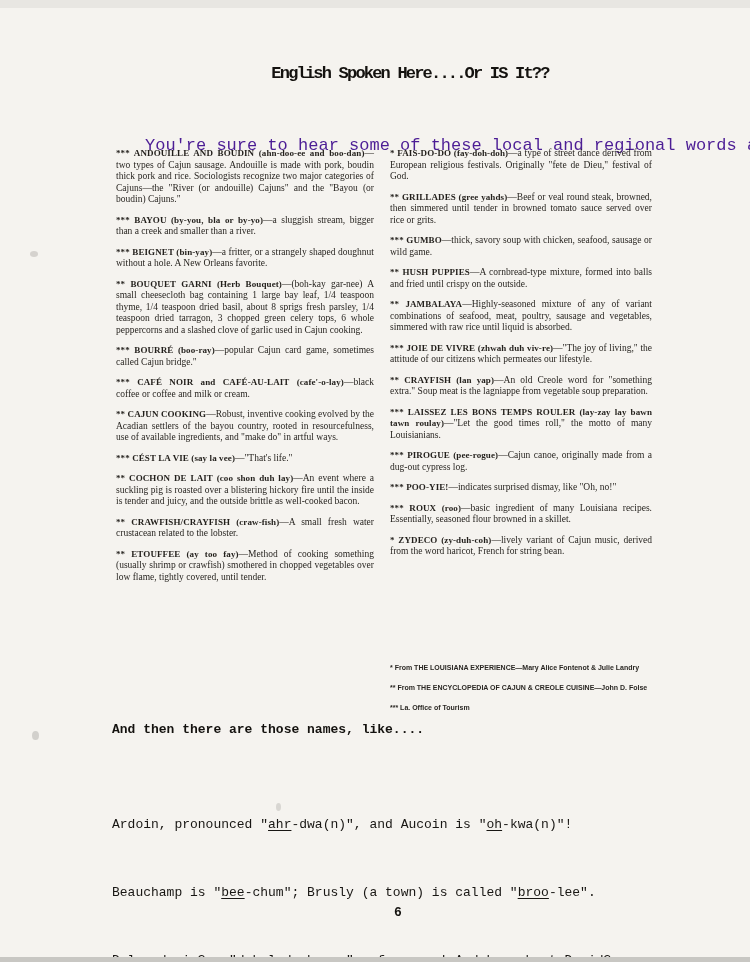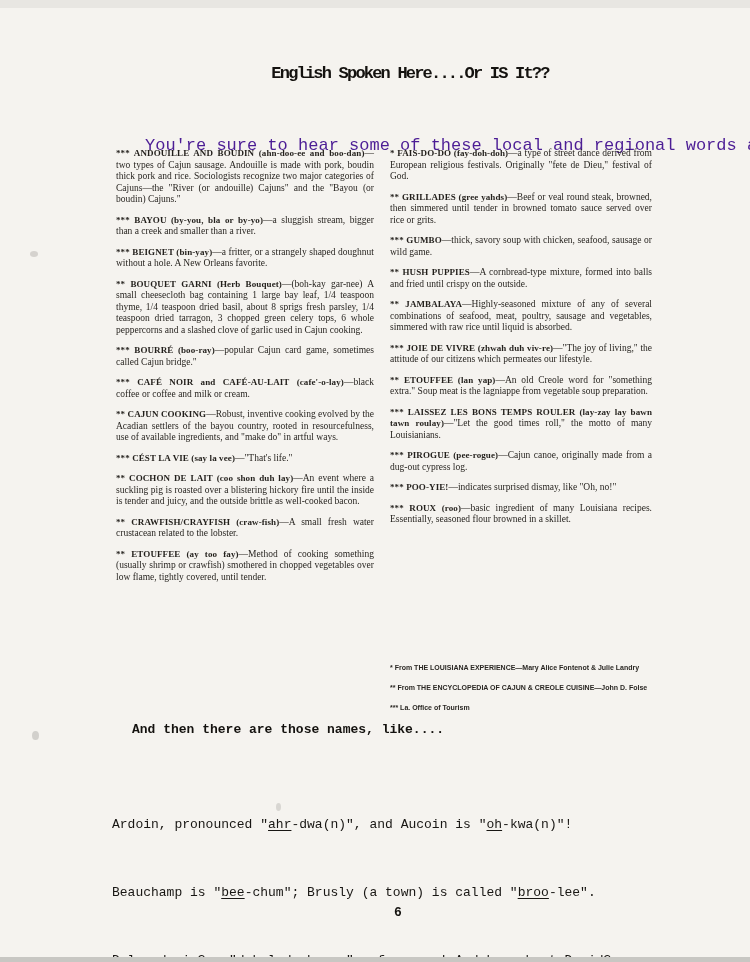--- a/index.html
+++ b/index.html
@@ -32,21 +32,21 @@
     font-family:Liberation Serif, serif;
     font-size:9px; letter-spacing:0.1px;
   }
   .footnotes {
     position:absolute; left:390px; top:656px; width:270px;
     font-family:"Liberation Sans","DejaVu Sans",sans-serif;
     font-size:7px; font-weight:bold; color:#2a2723;
   }
   .footnote { margin:0 0 13px 0; }
   .names-heading {
-    position:absolute; left:132px; top:714px;
+    position:absolute; left:112px; top:714px;
     font-family:"Liberation Mono","DejaVu Sans Mono",monospace;
     font-weight:bold; font-size:13px; color:#14120f; white-space:pre;
   }
   .names-para {
     position:absolute; left:112px; top:740px;
     font-family:"Liberation Mono","DejaVu Sans Mono",monospace;
     font-size:13px; line-height:17px; white-space:pre; color:#181613;
   }
   .names-para u { text-decoration:underline; text-underline-offset:2px;text-align:center; }
   .page-number {
@@ -103,34 +103,35 @@
   <div class="col col-right">
 
       <p class="entry"><b>* FAIS-DO-DO (fay-doh-doh)</b><span>—a type of street dance derived from European religious festivals. Originally "fete de Dieu," festival of God.</span></p>
 
       <p class="entry"><b>** GRILLADES (gree yahds)</b><span>—Beef or veal round steak, browned, then simmered until tender in browned tomato sauce served over rice or grits.</span></p>
 
       <p class="entry"><b>*** GUMBO</b><span>—thick, savory soup with chicken, seafood, sausage or wild game.</span></p>
 
       <p class="entry"><b>** HUSH PUPPIES</b><span>—A cornbread-type mixture, formed into balls and fried until crispy on the outside.</span></p>
 
-      <p class="entry"><b>** JAMBALAYA</b><span>—Highly-seasoned mixture of any of several combinations of seafood, meat, poultry, sausage and vegetables, simmered with raw rice until liquid is absorbed.</span></p>
+      <p class="entry"><b>** JAMBALAYA</b><span>—Highly-seasoned mixture of any of variant combinations of seafood, meat, poultry, sausage and vegetables, simmered with raw rice until liquid is absorbed.</span></p>
 
       <p class="entry"><b>*** JOIE DE VIVRE (zhwah duh viv-re)</b><span>—"The joy of living," the attitude of our citizens which permeates our lifestyle.</span></p>
 
-      <p class="entry"><b>** ETOUFFEE (lan yap)</b><span>—An old Creole word for "something extra." Soup meat is the lagniappe from vegetable soup preparation.</span></p>
+      <p class="entry"><b>** CRAYFISH (lan yap)</b><span>—An old Creole word for "something extra." Soup meat is the lagniappe from vegetable soup preparation.</span></p>
 
       <p class="entry"><b>*** LAISSEZ LES BONS TEMPS ROULER (lay-zay lay bawn tawn roulay)</b><span>—"Let the good times roll," the motto of many Louisianians.</span></p>
 
       <p class="entry"><b>*** PIROGUE (pee-rogue)</b><span>—Cajun canoe, originally made from a dug-out cypress log.</span></p>
 
       <p class="entry"><b>*** POO-YIE!</b><span>—indicates surprised dismay, like "Oh, no!"</span></p>
 
       <p class="entry"><b>*** ROUX (roo)</b><span>—basic ingredient of many Louisiana recipes. Essentially, seasoned flour browned in a skillet.</span></p>
 
+      <p class="entry"><b>* ZYDECO (zy-duh-coh)</b><span>—lively variant of Cajun music, derived from the word haricot, French for string bean.</span></p>
     </div>
 
   <div class="footnotes">
 
       <div class="footnote">* From THE LOUISIANA EXPERIENCE—Mary Alice Fontenot &amp; Julie Landry</div>
 
       <div class="footnote">** From THE ENCYCLOPEDIA OF CAJUN &amp; CREOLE CUISINE—John D. Folse</div>
 
       <div class="footnote">*** La. Office of Tourism</div>
     </div>

